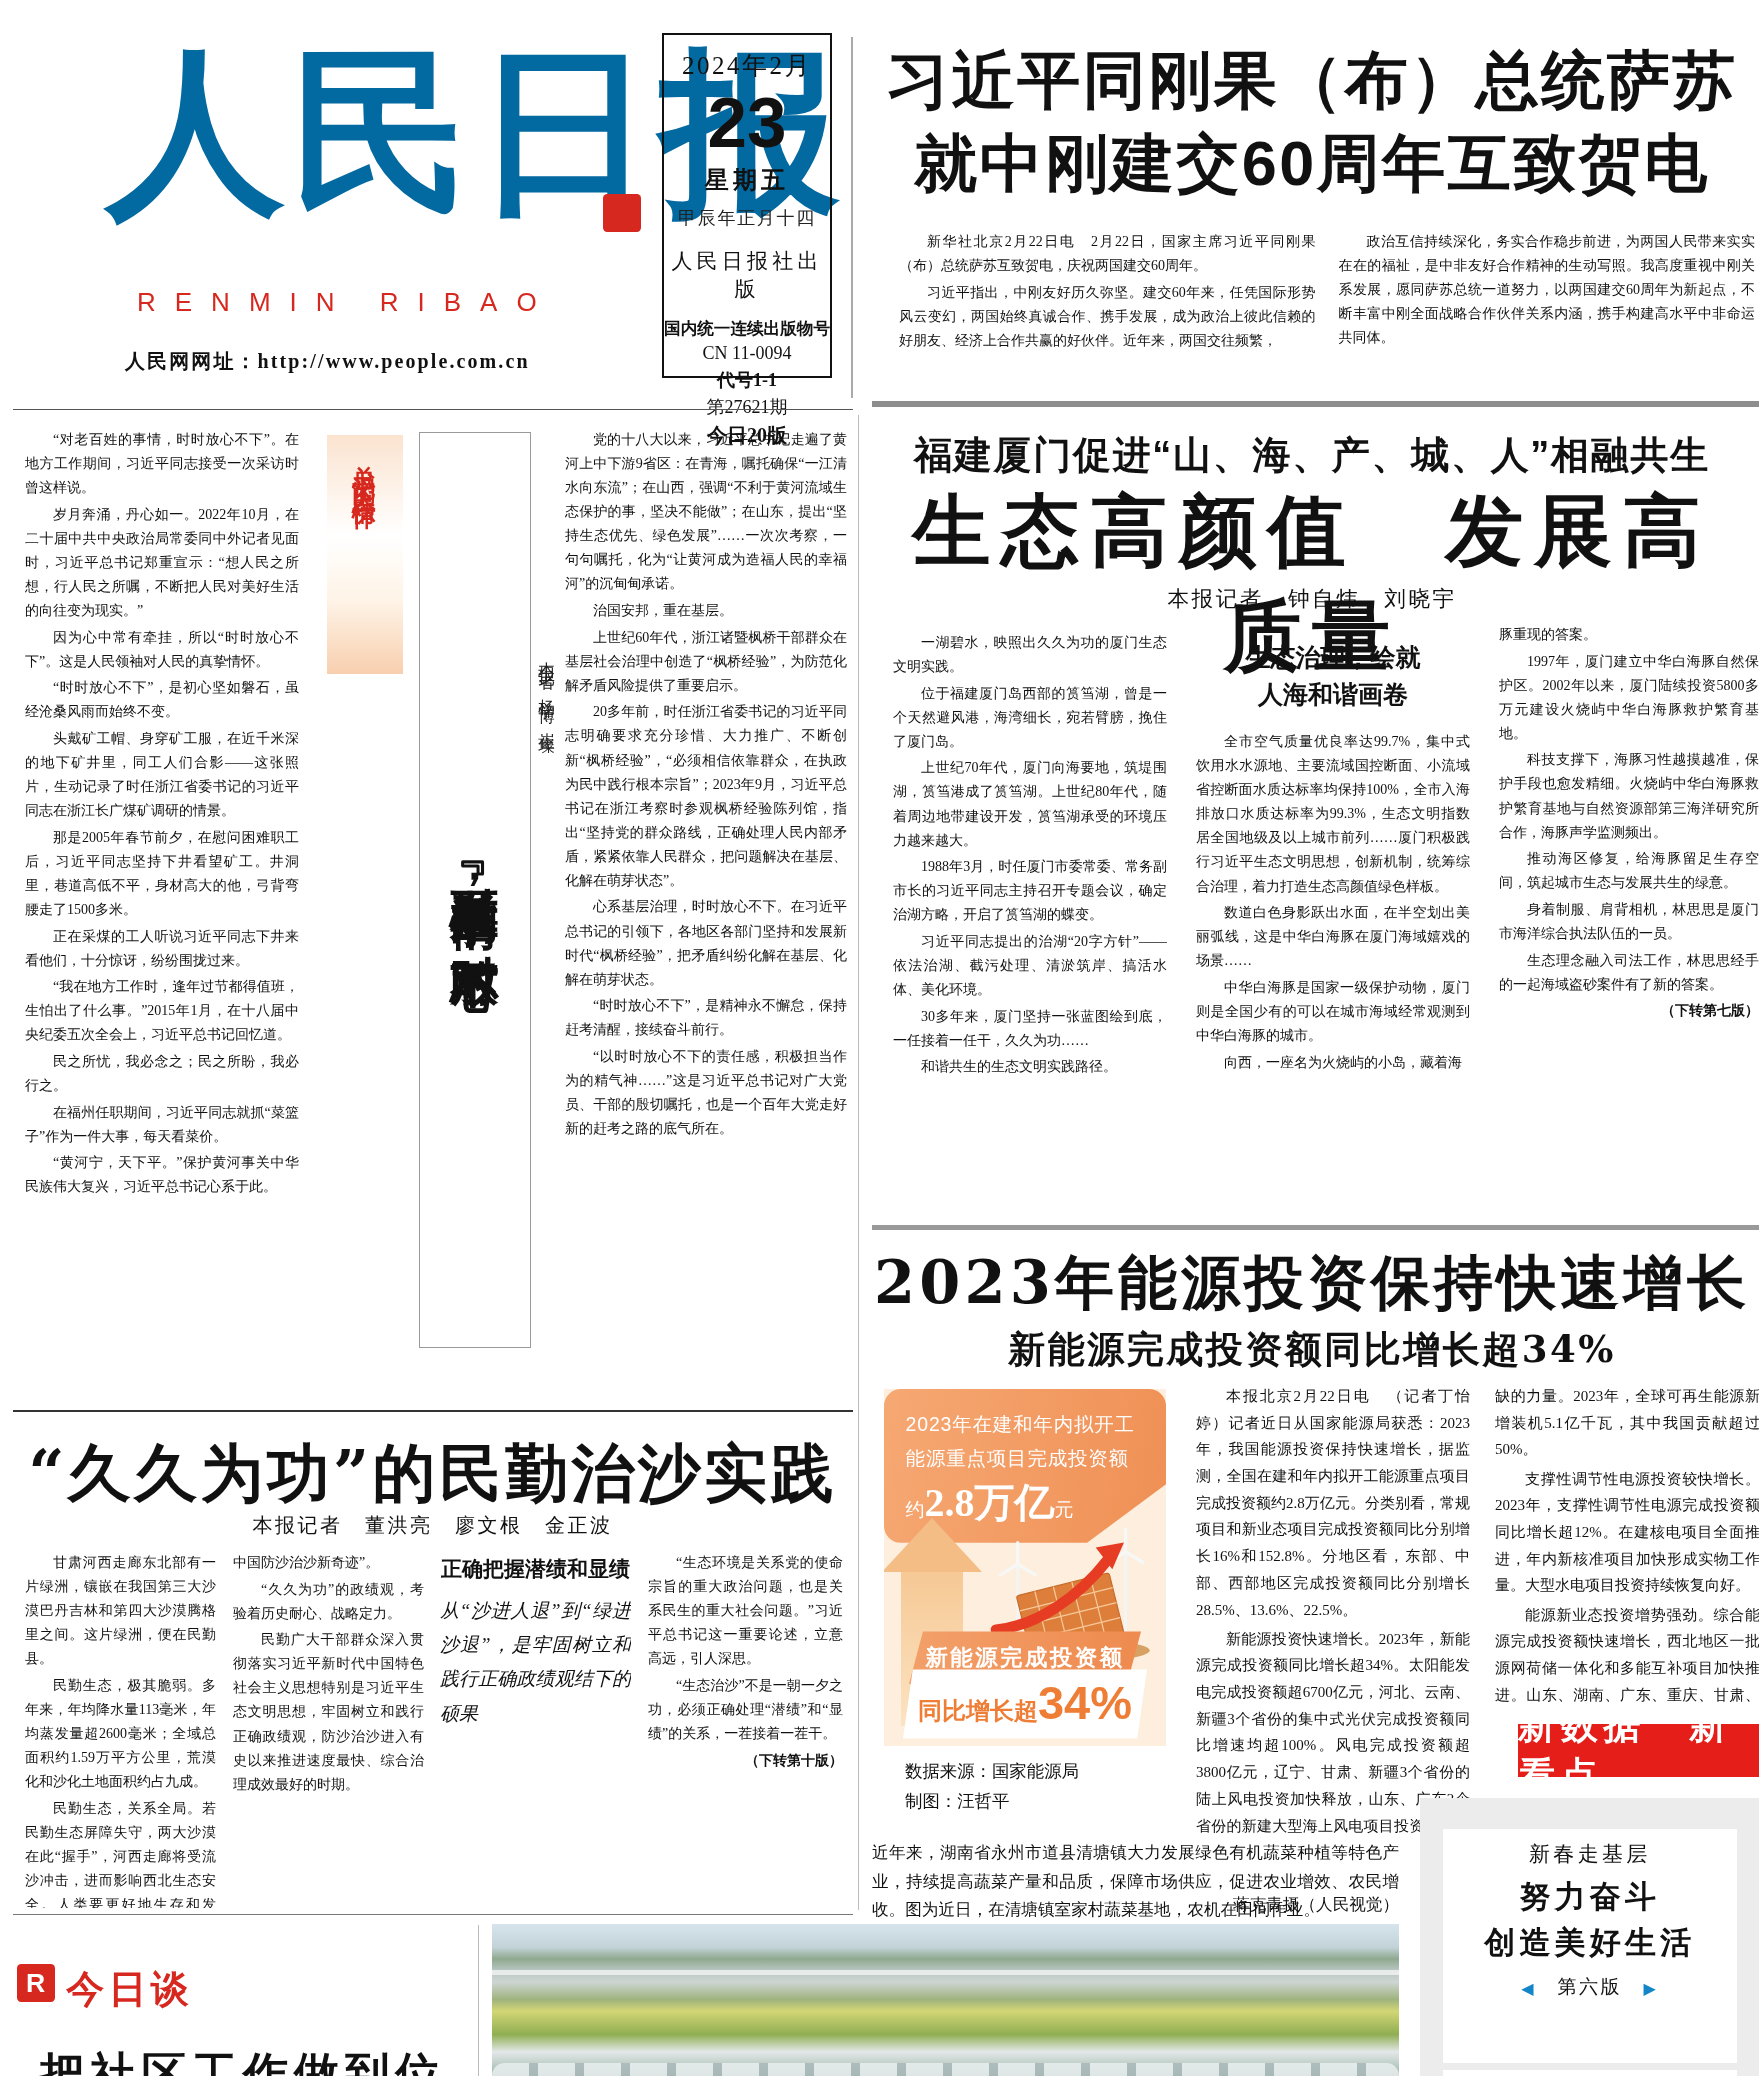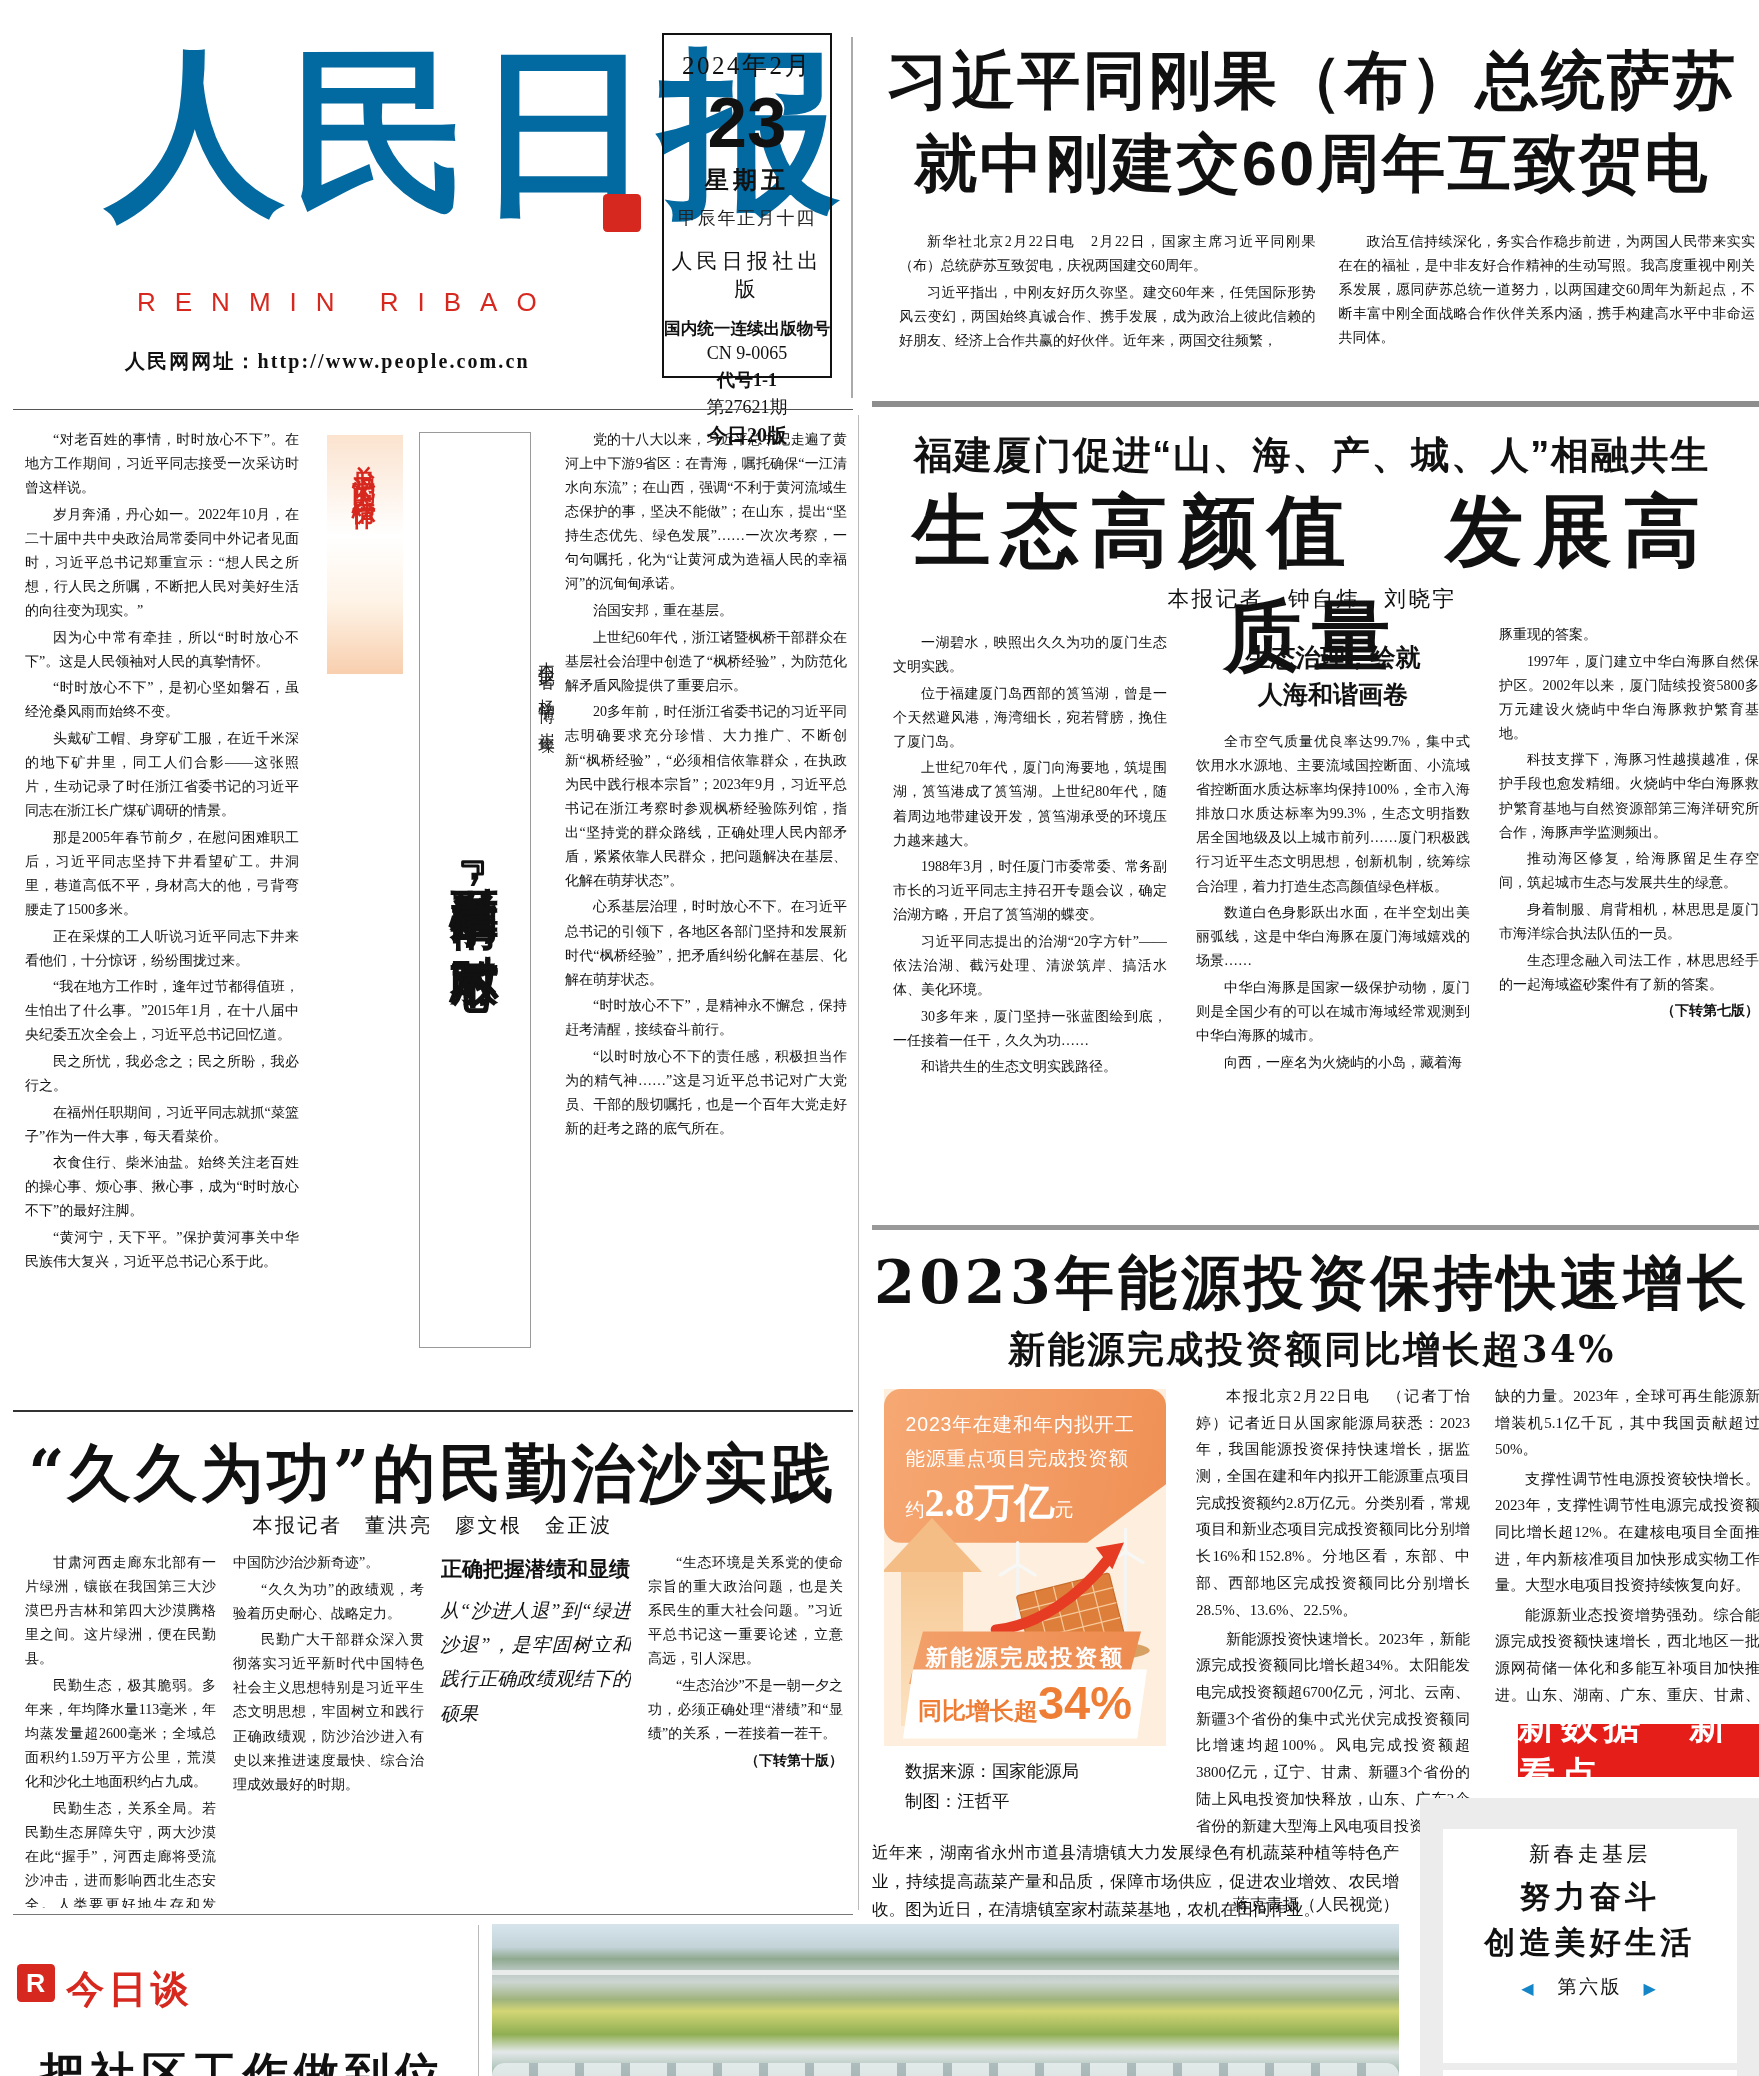--- a/index.html
+++ b/index.html
@@ -118,21 +118,21 @@
   <div class="abs pinyin" style="left:137px;top:287px;">RENMIN RIBAO</div>
   <div class="abs site" style="left:125px;top:348px;">人民网网址：http://www.people.com.cn</div>
 
   <div class="abs datebox" style="left:662px;top:33px;width:166px;height:341px;">
     <div class="l1">2024年2月</div>
     <div class="day sans">23</div>
     <div class="wd">星期五</div>
     <div class="lunar">甲辰年正月十四</div>
     <div class="pub">人民日报社出版</div>
     <div class="issn">国内统一连续出版物号</div>
-    <div class="cn">CN 9-0065</div>
+    <div class="cn">CN 11-0094</div>
     <div class="code">代号1-1</div>
     <div class="issue">第27621期</div>
     <div class="pages">今日20版</div>
   </div>
 
   <div class="rule" style="left:851px;top:37px;width:1.7px;height:361px;background:#aaa;"></div>
 
   <div class="abs" style="left:872px;top:39px;width:880px;">
     <div class="tophead">习近平同刚果（布）总统萨苏</div>
     <div class="tophead">就中刚建交60周年互致贺电</div>
@@ -154,21 +154,20 @@
       <p class="para">“对老百姓的事情，时时放心不下”。在地方工作期间，习近平同志接受一次采访时曾这样说。</p>
       <p class="para">岁月奔涌，丹心如一。2022年10月，在二十届中共中央政治局常委同中外记者见面时，习近平总书记郑重宣示：“想人民之所想，行人民之所嘱，不断把人民对美好生活的向往变为现实。”</p>
       <p class="para">因为心中常有牵挂，所以“时时放心不下”。这是人民领袖对人民的真挚情怀。</p>
       <p class="para">“时时放心不下”，是初心坚如磐石，虽经沧桑风雨而始终不变。</p>
       <p class="para">头戴矿工帽、身穿矿工服，在近千米深的地下矿井里，同工人们合影——这张照片，生动记录了时任浙江省委书记的习近平同志在浙江长广煤矿调研的情景。</p>
       <p class="para">那是2005年春节前夕，在慰问困难职工后，习近平同志坚持下井看望矿工。井洞里，巷道高低不平，身材高大的他，弓背弯腰走了1500多米。</p>
       <p class="para">正在采煤的工人听说习近平同志下井来看他们，十分惊讶，纷纷围拢过来。</p>
       <p class="para">“我在地方工作时，逢年过节都得值班，生怕出了什么事。”2015年1月，在十八届中央纪委五次全会上，习近平总书记回忆道。</p>
       <p class="para">民之所忧，我必念之；民之所盼，我必行之。</p>
       <p class="para">在福州任职期间，习近平同志就抓“菜篮子”作为一件大事，每天看菜价。</p>
-      <p class="para">衣食住行、柴米油盐。始终关注老百姓的操心事、烦心事、揪心事，成为“时时放心不下”的最好注脚。</p>
       <p class="para">“黄河宁，天下平。”保护黄河事关中华民族伟大复兴，习近平总书记心系于此。</p>
     </div>
 
   <div class="abs tagbox" style="left:327px;top:435px;width:76px;height:239px;">
     <span>总书记的人民情怀</span>
   </div>
 
   <div class="abs vhead-frame" style="left:419px;top:432px;width:110px;height:914px;">
     <div class="vhead">『对老百姓的事情，时时放心不下』</div>
   </div>

